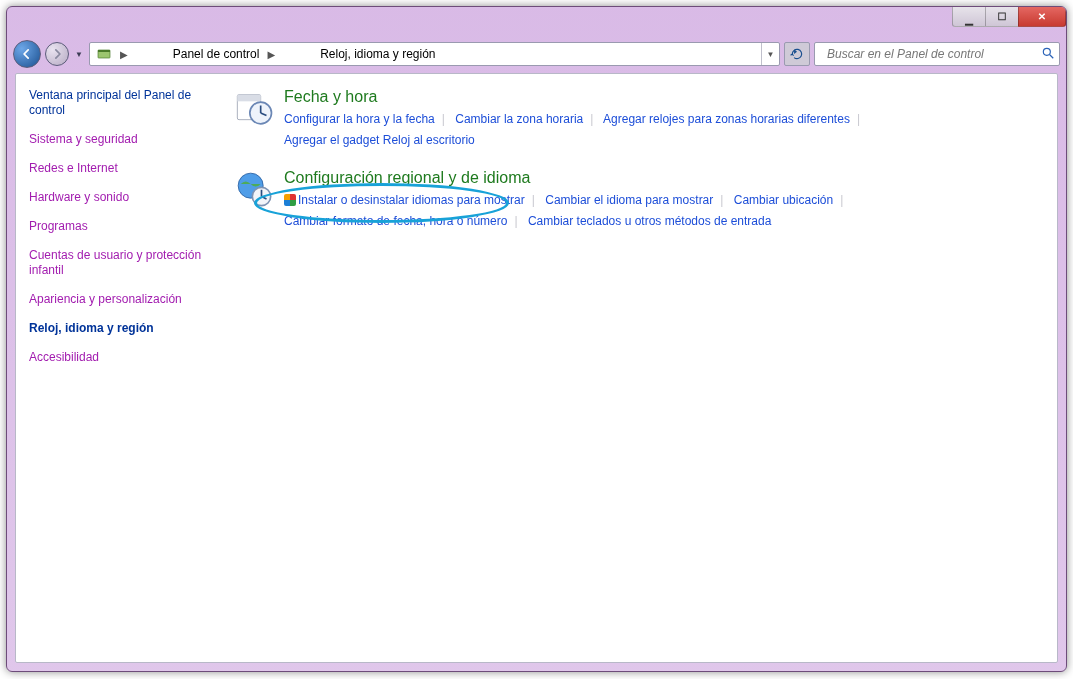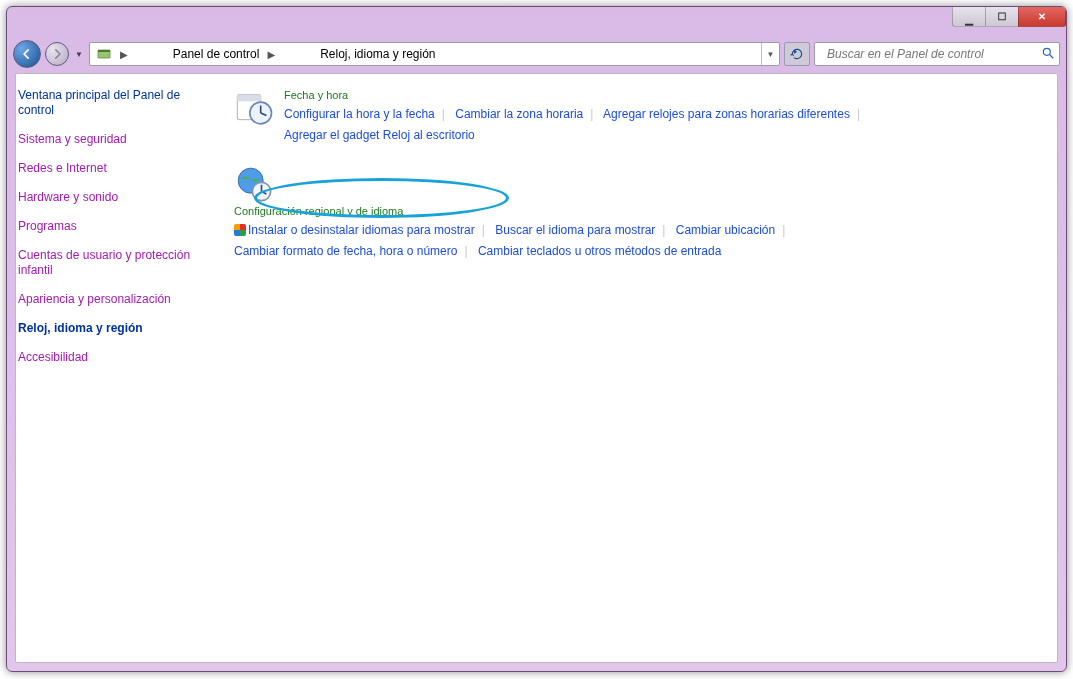--- a/index.html
+++ b/index.html
@@ -52,29 +52,29 @@
   .searchbox {
     width:246px; height:24px; background:#fff; border:1px solid #9a9ab0; border-radius:2px;
     display:flex; align-items:center; padding:0 4px 0 12px; color:#777; font-style:italic;}
   .searchbox .sp { flex:1; }
   .searchbox .mag { color:#2a62b7; font-style:normal;}
   
   .content {
     position:absolute; left:8px; right:8px; top:66px; bottom:8px; background:#fff;
     border:1px solid #b8b8c8; border-radius:2px; display:flex;
   }
-  .sidebar { width:210px; padding:14px 10px 10px 2px; }
+  .sidebar { width:210px; padding:14px 10px 10px 13px; }
   .sidebar a { display:block; color:#a21caf; text-decoration:none; margin-bottom:14px; line-height:1.25; cursor:pointer;}
   .sidebar a.main-link { color:#003399;}
   .sidebar a.current { color:#003399; font-weight:bold;}
   .main { flex:1; padding:14px 14px 14px 8px; position:relative;}
   .category { display:flex; margin-bottom:18px; }
   .cat-icon { width:40px; height:40px; flex:none; margin-right:10px; }
   .cat-body { flex:1; }
-  .cat-title { font-size:11px; color:#1e7a1e; margin-bottom:3px; display:inline-block;}
+  .cat-title { font-size:16px; color:#1e7a1e; margin-bottom:3px; display:inline-block;}
   .links { line-height:1.75; }
   .links a { color:#1d4ed8; text-decoration:none; cursor:pointer;}
   .links .sep { color:#c9c9d0; padding:0 7px; }
   .shield { display:inline-block; width:12px; height:12px; vertical-align:middle; margin-right:2px;
     background: conic-gradient(#e03131 0 25%, #2f9e44 0 50%, #1c7ed6 0 75%, #f59f00 0 100%);
     border-radius:2px; position:relative; top:-1px;}
   
   .annot {
     position:absolute; border:3px solid #18a2d8; border-radius:50%;
     width:255px; height:40px; pointer-events:none;
@@ -178,35 +178,35 @@
           <a class="cat-title">Fecha y hora</a>
           <div class="links">
             <a>Configurar la hora y la fecha</a><span class="sep">|</span>
             <a>Cambiar la zona horaria</a><span class="sep">|</span>
             <a>Agregar relojes para zonas horarias diferentes</a><span class="sep">|</span><br>
             <a>Agregar el gadget Reloj al escritorio</a>
           </div>
         </div>
       </div>
 
-      <div class="category" style="position:relative;flex-direction:column;">
+      <div class="category" style="position:relative;">
         <div class="cat-icon">
           <svg viewBox="0 0 48 48">
             <circle cx="20" cy="20" r="15" fill="#4f9de8" stroke="#2a5fa0"></circle>
             <path d="M8 18q6 -6 12 0q6 6 12 0" fill="#4eab59"></path>
             <circle cx="33" cy="33" r="11" fill="#f1f4f9" stroke="#7d93b3" stroke-width="2"></circle>
             <line x1="33" y1="33" x2="33" y2="25" stroke="#2b4d80" stroke-width="2"></line>
             <line x1="33" y1="33" x2="39" y2="36" stroke="#2b4d80" stroke-width="2"></line>
           </svg>
         </div>
         <div class="cat-body">
           <a class="cat-title">Configuración regional y de idioma</a>
           <div class="links">
             <span class="shield"></span><a>Instalar o desinstalar idiomas para mostrar</a><span class="sep">|</span>
-            <a>Buscar el idioma para mostrar</a><span class="sep">|</span>
+            <a>Cambiar el idioma para mostrar</a><span class="sep">|</span>
             <a>Cambiar ubicación</a><span class="sep">|</span><br>
             <a>Cambiar formato de fecha, hora o número</a><span class="sep">|</span>
             <a>Cambiar teclados u otros métodos de entrada</a>
           </div>
         </div>
         <div class="annot" style="left:20px; top:14px;"></div>
       </div>
 
 
     </div>

